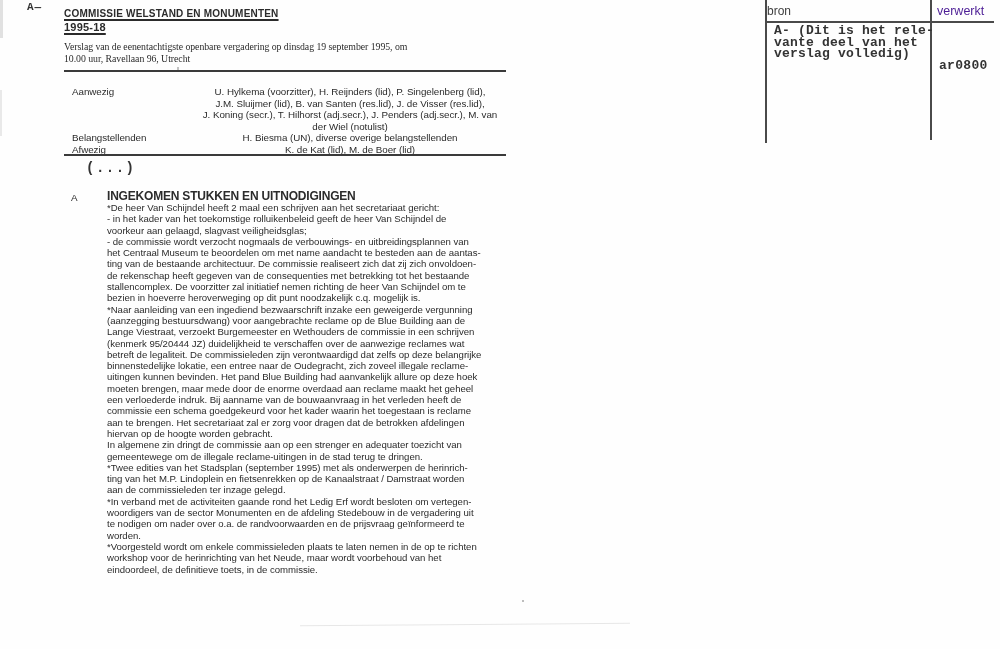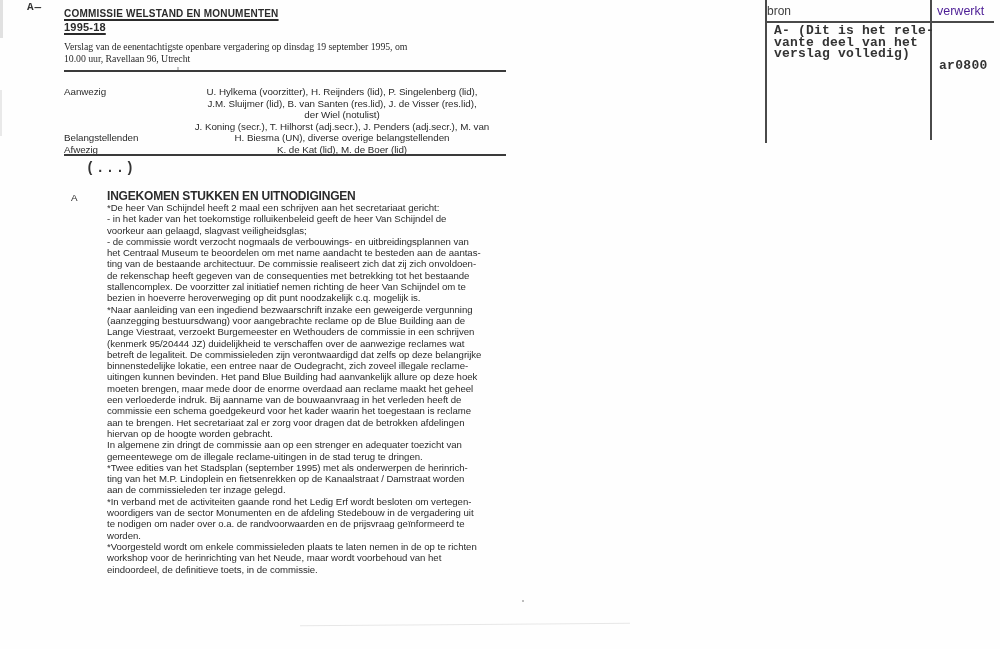--- a/index.html
+++ b/index.html
@@ -15,21 +15,21 @@
   .title1{position:absolute;left:64px;top:8px;font-size:10px;font-weight:bold;letter-spacing:.2px;
           text-decoration:underline;text-underline-offset:2px;text-decoration-thickness:1.5px;}
   .title2{position:absolute;left:64px;top:21px;font-size:11px;font-weight:bold;letter-spacing:.2px;
           text-decoration:underline;text-underline-offset:2px;text-decoration-thickness:1.5px;}
   .subtitle{position:absolute;left:64px;top:41px;font-size:9.8px;line-height:12.3px;letter-spacing:-.05px;font-family:Liberation Serif, serif;}
   .rule{position:absolute;left:64px;width:442px;height:2px;background:var(--rule,#3a3a3a);}
   .rule-top{top:70px;}
   .rule-bottom{top:154px;}
   
   .attendance{position:absolute;left:64px;top:86px;font-size:9.8px;line-height:11.6px;letter-spacing:-.05px;}
-  .att-row{display:flex;}
+  .att-row{display:flex;margin-left:8px;}
   .att-label{width:108px;flex-shrink:0;}
   .att-lines{width:340px;text-align:center;}
   
   .ellipsis{position:absolute;left:86px;top:160px;font-size:14px;letter-spacing:1.5px;}
   
   .section-letter{position:absolute;left:71px;top:192px;font-size:9.8px;}
   .section-heading{position:absolute;left:107px;top:189px;font-size:12px;font-weight:bold;letter-spacing:-.2px;}
   .body{position:absolute;left:107px;top:202px;width:405px;font-size:9.6px;line-height:11.3px;letter-spacing:-.03px;}
   
   .vline{position:absolute;top:0;width:2px;background:#4a4a4a;}
@@ -73,22 +73,22 @@
   <div class="rule rule-top"></div>
 
   <div class="attendance">
 
       <div class="att-row">
         <div class="att-label">Aanwezig</div>
         <div class="att-lines">
 
         <div class="att-line">U. Hylkema (voorzitter), H. Reijnders (lid), P. Singelenberg (lid),</div>
           <div class="att-line">J.M. Sluijmer (lid), B. van Santen (res.lid), J. de Visser (res.lid),</div>
+          <div class="att-line">J. Koning (secr.), T. Hilhorst (adj.secr.), J. Penders (adj.secr.), M. van</div>
           <div class="att-line">der Wiel (notulist)</div>
-          <div class="att-line">J. Koning (secr.), T. Hilhorst (adj.secr.), J. Penders (adj.secr.), M. van</div>
         </div>
       </div>
 
       <div class="att-row">
         <div class="att-label">Belangstellenden</div>
         <div class="att-lines">
 
         <div class="att-line">H. Biesma (UN), diverse overige belangstellenden</div>
         </div>
       </div>

